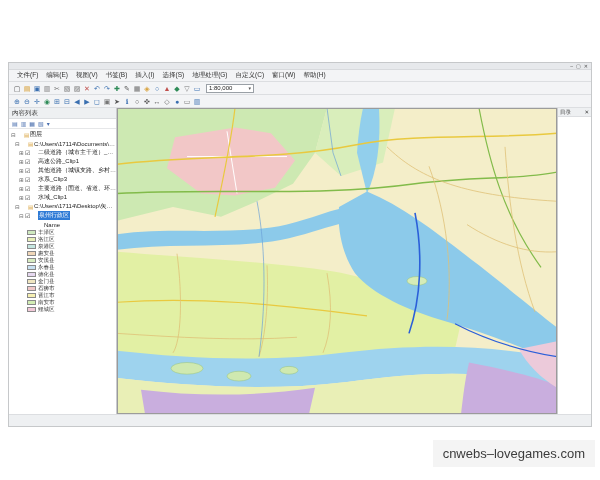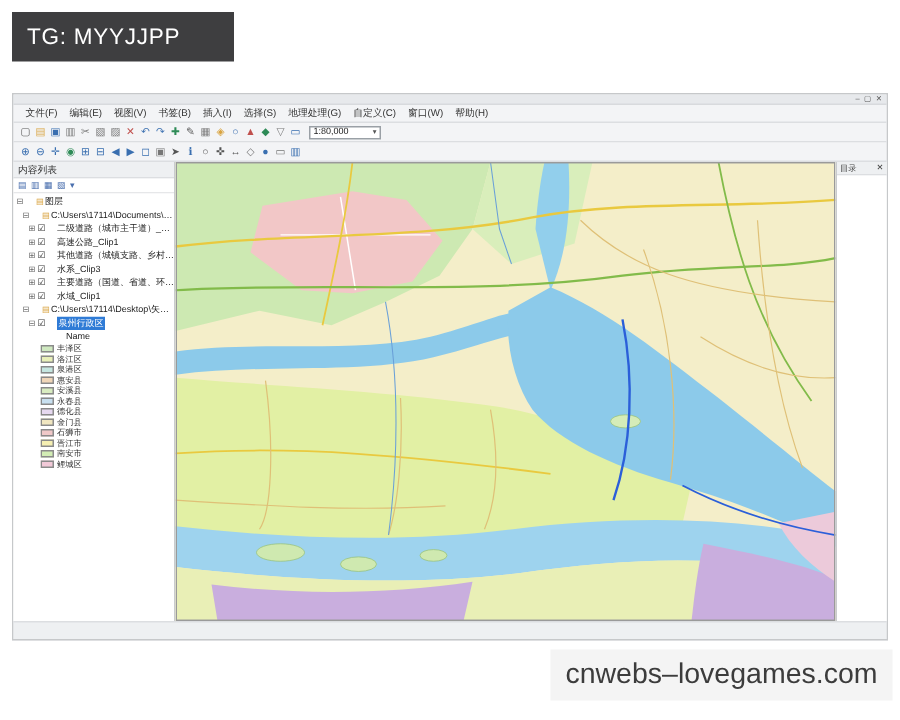--- a/index.html
+++ b/index.html
@@ -60,30 +60,27 @@
   .rightpanel { width:34px; background:#fff; border-left:1px solid #c9cbce; display:flex; flex-direction:column; }
   .rp-header { height:9px; background:#eef0f2; border-bottom:1px solid #dcdee1;
                display:flex; align-items:center; justify-content:space-between;
                font-size:5.5px; color:#444; padding:0 2px; }
   .rp-body { flex:1; background:#fff; }
 
   .statusbar { height:12px; background:#eef0f2; border-top:1px solid #dcdee1; }
 
   
   .watermark { position:absolute; right:5px; bottom:13px; background:#f4f4f4;
-               color:#3c3c3c; font-size:19px; padding:6px 10px; }
+               color:#3c3c3c; font-size:13px; padding:6px 10px; }
 </style>
 </head>
 <body>
 
 <div class="stage">
 
-  <div class="banner">
-    <span>TG: MYYJJPP</span>
-  </div>
 
   <div class="app">
 
     <div class="titlebar">
 
         <span class="winbtn">–</span>
 
         <span class="winbtn">▢</span>
 
         <span class="winbtn">✕</span>

